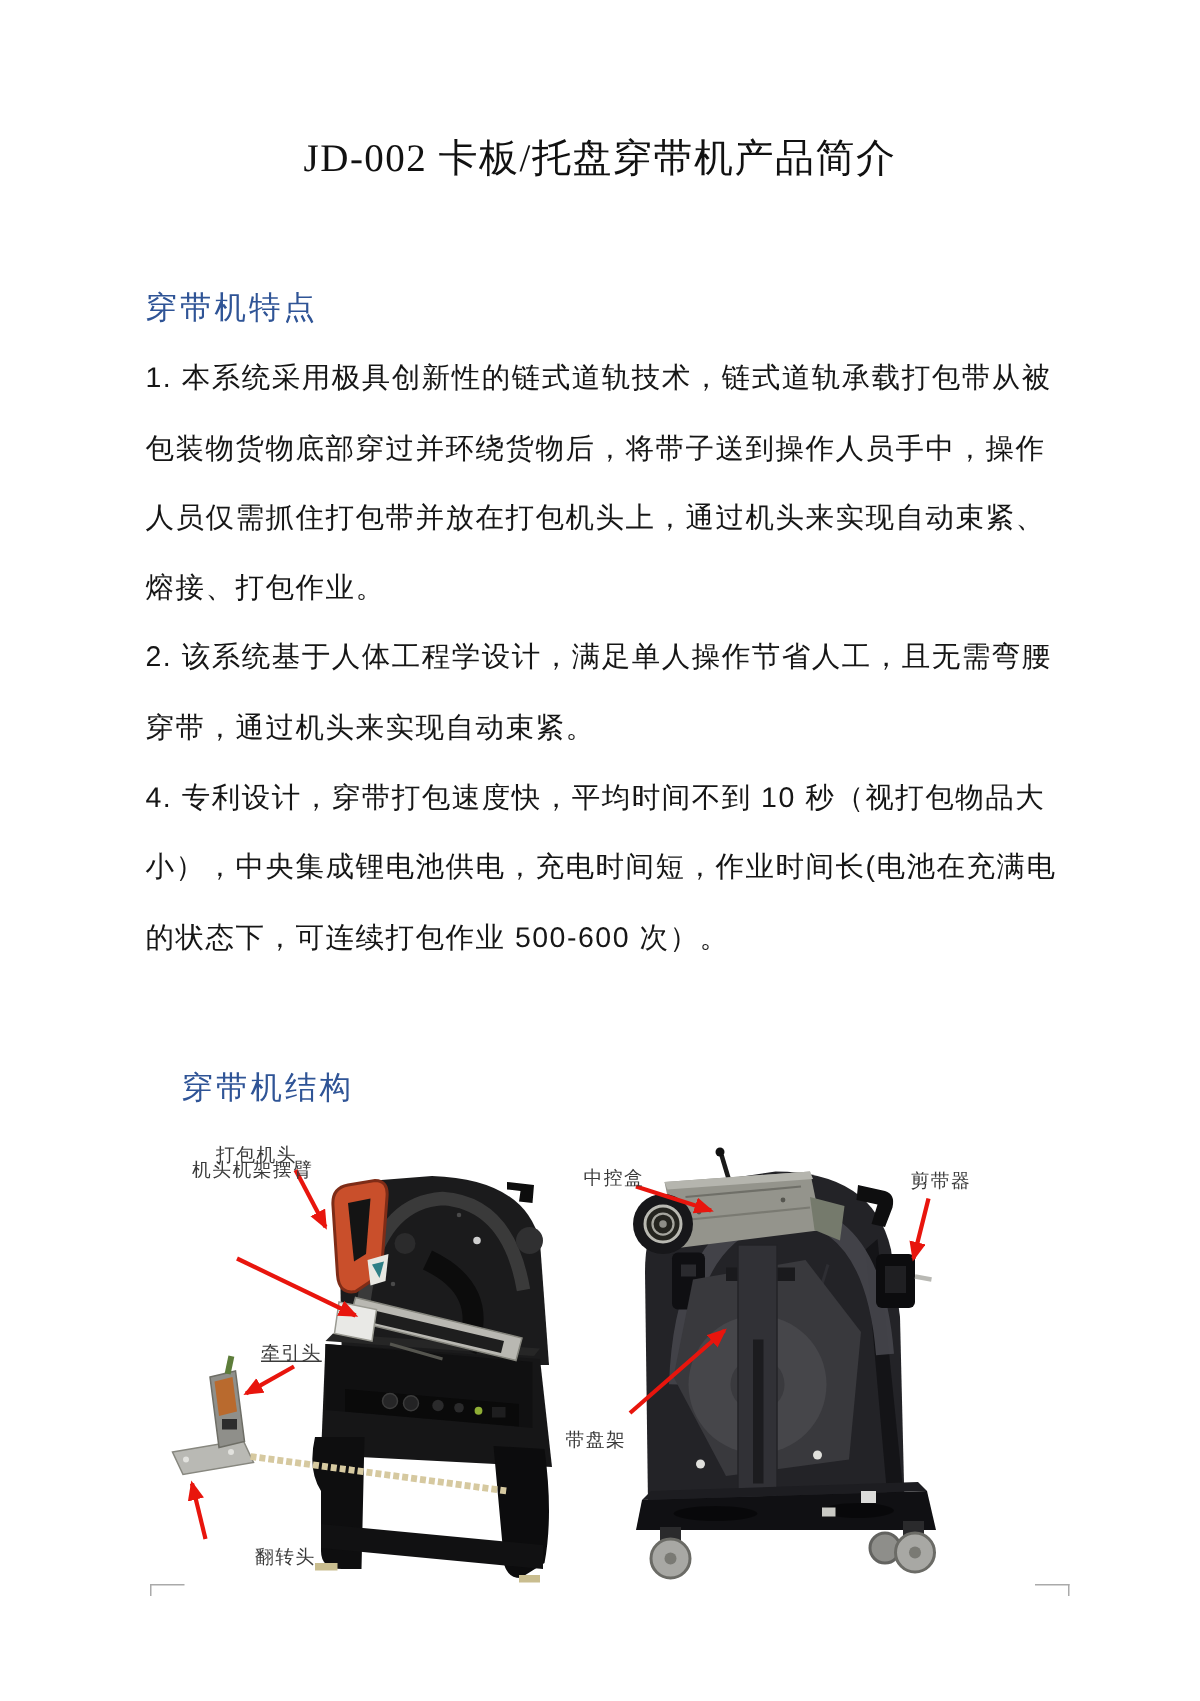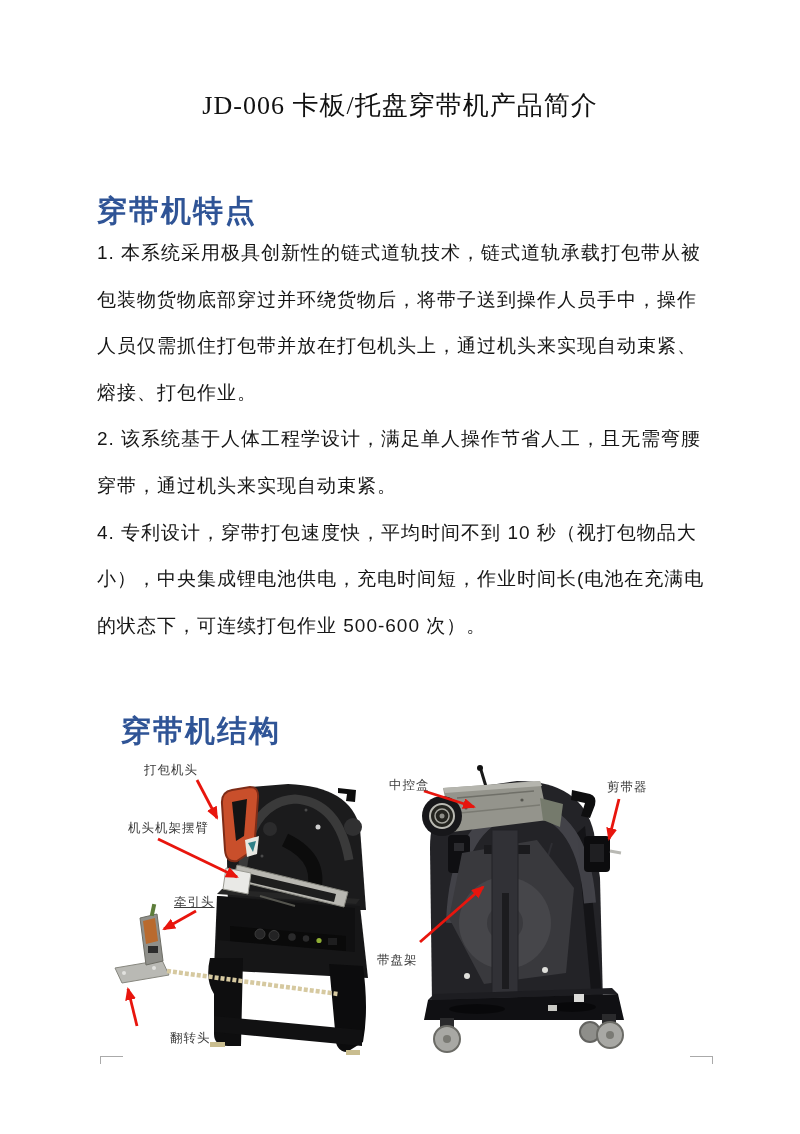--- a/index.html
+++ b/index.html
@@ -14,21 +14,21 @@
     font-family:"Liberation Sans","DejaVu Sans",sans-serif;
   }
   .page{position:absolute;inset:0;background:#fff;}
 
   .doc-title{
     position:absolute;left:0;right:0;top:88px;text-align:center;
     font-size:26px;font-weight:500;color:#111;letter-spacing:1px;
     font-family:"Liberation Serif","DejaVu Serif",serif;
   }
   .sec-heading{
-    position:absolute;color:var(--heading-blue);font-size:30px;font-weight:700;
+    position:absolute;color:var(--heading-blue);font-size:21px;font-weight:400;
     letter-spacing:2px;white-space:nowrap;
   }
   .sec-heading.h-features{left:97px;top:191px;}
   .sec-heading.h-structure{left:121px;top:711px;}
 
   .body-text{
     position:absolute;left:97px;top:230px;width:618px;color:var(--body-text);
   }
   .bline{
     height:46.6px;line-height:46.6px;font-size:19px;letter-spacing:1px;
@@ -36,39 +36,39 @@
   }
   .machine-photo{position:absolute;}
   .photo-left{left:110px;top:778px;width:265px;height:282px;}
   .photo-right{left:422px;top:758px;width:216px;height:305px;}
 
   .callout-label{
     position:absolute;font-size:12.5px;color:var(--label-gray);
     white-space:nowrap;letter-spacing:1px;
   }
   .lbl-strap-head{left:144px;top:762px;}
-  .lbl-swing-arm{left:128px;top:820px;}
+  .lbl-swing-arm{left:128px;top:772px;}
   .lbl-traction-head{left:174px;top:894px;text-decoration:underline;}
   .lbl-flip-head{left:142px;top:1030px;margin-left:28px;}
   .lbl-control-box{left:389px;top:777px;}
   .lbl-cutter{left:607px;top:779px;}
   .lbl-reel-frame{left:377px;top:952px;}
 
   .arrow-overlay{position:absolute;left:0;top:0;width:800px;height:1134px;pointer-events:none;}
 
   .crop-mark{position:absolute;width:22px;height:7px;}
   .crop-left{left:100px;top:1056px;border-top:1px solid #aaa;border-left:1px solid #aaa;}
   .crop-right{left:690px;top:1056px;border-top:1px solid #aaa;border-right:1px solid #aaa;}
 </style>
 </head>
 <body>
 
 <div class="page">
 
-  <div class="doc-title">JD-006 卡板/托盘穿带机产品简介</div>
+  <div class="doc-title">JD-002 卡板/托盘穿带机产品简介</div>
 
   <div class="sec-heading h-features">穿带机特点</div>
 
   <div class="body-text">
     <div class="bline">1. 本系统采用极具创新性的链式道轨技术，链式道轨承载打包带从被</div>
     <div class="bline">包装物货物底部穿过并环绕货物后，将带子送到操作人员手中，操作</div>
     <div class="bline">人员仅需抓住打包带并放在打包机头上，通过机头来实现自动束紧、</div>
     <div class="bline">熔接、打包作业。</div>
     <div class="bline">2. 该系统基于人体工程学设计，满足单人操作节省人工，且无需弯腰</div>
     <div class="bline">穿带，通过机头来实现自动束紧。</div>

